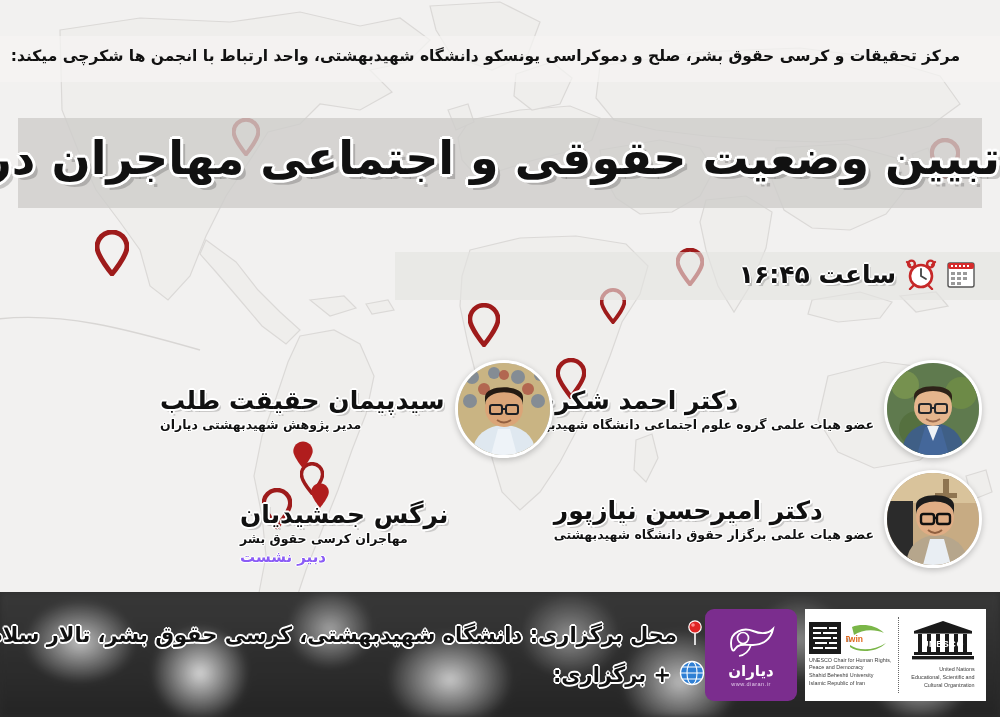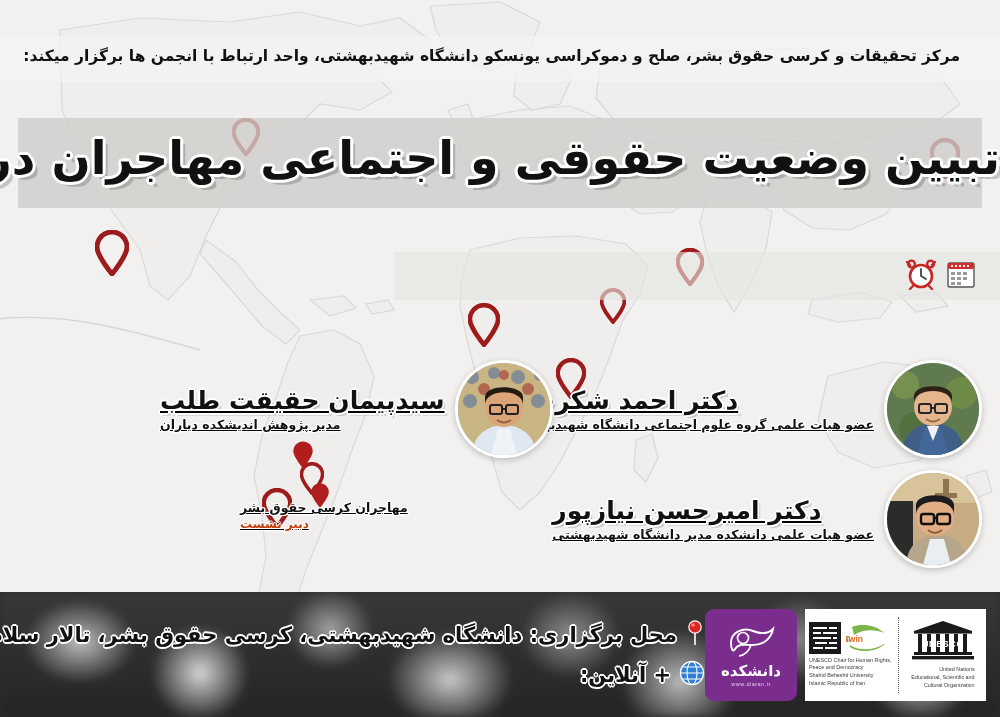--- a/index.html
+++ b/index.html
@@ -136,21 +136,20 @@
   .dt-icon { display: flex; align-items: center; }
 
   
   .speaker {
     position: absolute;
     z-index: 6;
     display: flex;
     align-items: center;
     direction: rtl;
     gap: 10px;
-    text-decoration: underline;
   }
   .sp-photo {
     width: 92px;
     height: 92px;
     border-radius: 50%;
     border: 3px solid #ffffff;
     box-shadow: 0 2px 6px rgba(0,0,0,0.22);
     overflow: hidden;
     flex: none;
     background: #bdbdbd;
@@ -181,23 +180,23 @@
     color: #111111;
     letter-spacing: -0.3px;
     white-space: nowrap;
     text-shadow:
       -1.3px 0 0 #fff, 1.3px 0 0 #fff,
       0 -1.3px 0 #fff, 0 1.3px 0 #fff,
       -1px -1px 0 #fff, 1px -1px 0 #fff,
       -1px 1px 0 #fff, 1px 1px 0 #fff;
   }
   .sp-note {
-    font-size: 12px;
-    font-weight: bold;
-    color: #c2410c;
+    font-size: 15px;
+    font-weight: bold;
+    color: #8b5cf6;
     letter-spacing: -0.3px;
     white-space: nowrap;
     text-shadow:
       -1.2px 0 0 #fff, 1.2px 0 0 #fff,
       0 -1.2px 0 #fff, 0 1.2px 0 #fff;
   }
   .sp-texts.align-end { align-items: flex-end; }
 
   
   .footer {
@@ -446,21 +445,21 @@
         <path d="M17 2 C8.7 2 2 8.7 2 17 C2 26 17 44 17 44 C17 44 32 26 32 17 C32 8.7 25.3 2 17 2 Z" fill="#b01d1d"></path>
       </svg>
   </div>
   <div class="pin" style="left:310px; top:482px;">
     <svg width="20" height="27" viewBox="0 0 34 46">
         <path d="M17 2 C8.7 2 2 8.7 2 17 C2 26 17 44 17 44 C17 44 32 26 32 17 C32 8.7 25.3 2 17 2 Z" fill="#b01d1d"></path>
       </svg>
   </div>
 
   <div class="header-strip"></div>
-  <div class="header-text">مرکز تحقیقات و کرسی حقوق بشر، صلح و دموکراسی یونسکو دانشگاه شهیدبهشتی، واحد ارتباط با انجمن ها برگزار میکند:</div>
+  <div class="header-text">مرکز تحقیقات و کرسی حقوق بشر، صلح و دموکراسی یونسکو دانشگاه شهیدبهشتی، واحد ارتباط با انجمن ها شکرچی میکند:</div>
 
   <div class="title-band"></div>
   <div class="title-text">تبیین وضعیت حقوقی و اجتماعی مهاجران در ایران</div>
 
   <div class="datetime-band"></div>
   <div class="datetime-row">
     <span class="dt-icon">
       <svg width="30" height="30" viewBox="0 0 30 30">
         <rect x="2" y="4" width="26" height="24" rx="2" fill="#ffffff" stroke="#555" stroke-width="1.4"></rect>
         <rect x="2" y="4" width="26" height="6" rx="2" fill="#d62b2b"></rect>
@@ -486,20 +485,21 @@
     <span class="dt-icon">
       <svg width="32" height="32" viewBox="0 0 32 32">
         <path d="M5 7 L2 4 M27 7 L30 4" stroke="#c62828" stroke-width="2.4" fill="none" stroke-linecap="round"></path>
         <circle cx="6.5" cy="6" r="3.4" fill="none" stroke="#c62828" stroke-width="2.4"></circle>
         <circle cx="25.5" cy="6" r="3.4" fill="none" stroke="#c62828" stroke-width="2.4"></circle>
         <circle cx="16" cy="18" r="11" fill="#ffffff" stroke="#c62828" stroke-width="2.6"></circle>
         <path d="M16 11 L16 18 L21 21" stroke="#444" stroke-width="1.8" fill="none" stroke-linecap="round"></path>
         <path d="M8 28 L5 31 M24 28 L27 31" stroke="#c62828" stroke-width="2.4" stroke-linecap="round"></path>
       </svg>
     </span>
+    <span class="dt-txt">ساعت ۱۶:۴۵</span>
   </div>
 
   <div class="speaker" style="right:18px; top:360px;">
     <div class="sp-photo">
       <svg viewBox="0 0 92 92">
         <rect width="92" height="92" fill="#5f7a4e"></rect>
         <circle cx="18" cy="22" r="14" fill="#76914f"></circle>
           <circle cx="74" cy="30" r="16" fill="#6d8a47"></circle>
         <circle cx="30" cy="66" r="18" fill="#55703f"></circle>
         <ellipse cx="46" cy="86" rx="30" ry="26" fill="#3f5f86"></ellipse>
@@ -541,21 +541,21 @@
         <circle cx="46" cy="45" r="19" fill="#dba578"></circle>
         <path d="M27 42 C27 25 65 25 65 42 L65 34 C65 21 27 21 27 34 Z" fill="#241a12"></path>
         <rect x="32" y="42" width="12" height="9" rx="2.2" fill="none" stroke="#1d1f24" stroke-width="2"></rect>
         <rect x="48" y="42" width="12" height="9" rx="2.2" fill="none" stroke="#1d1f24" stroke-width="2"></rect>
         <path d="M44 46 L48 46" stroke="#1d1f24" stroke-width="2"></path>
         <path d="M39 57 Q46 62 53 57" stroke="#946040" stroke-width="1.8" fill="none"></path>
       </svg>
     </div>
     <div class="sp-texts align-end">
       <div class="sp-name">سیدپیمان حقیقت طلب</div>
-      <div class="sp-role">مدیر پژوهش اندیشکده دیاران</div>
+      <div class="sp-role">مدیر پژوهش شهیدبهشتی دیاران</div>
     </div>
   </div>
 
   <div class="speaker" style="right:18px; top:470px;">
     <div class="sp-photo">
       <svg viewBox="0 0 92 92">
         <rect width="92" height="92" fill="#c7ab83"></rect>
         <rect x="0" y="0" width="92" height="30" fill="#d9c39b"></rect>
         <rect x="56" y="6" width="6" height="42" fill="#8e7450"></rect>
         <rect x="48" y="20" width="22" height="5" fill="#8e7450"></rect>
@@ -565,26 +565,27 @@
         <circle cx="48" cy="44" r="19" fill="#e0ad85"></circle>
         <path d="M29 42 C29 24 67 24 67 42 L67 32 C67 19 29 19 29 32 Z" fill="#1c1c1c"></path>
         <rect x="34" y="41" width="13" height="10" rx="2.4" fill="none" stroke="#111" stroke-width="2.4"></rect>
         <rect x="50" y="41" width="13" height="10" rx="2.4" fill="none" stroke="#111" stroke-width="2.4"></rect>
         <path d="M47 45 L50 45" stroke="#111" stroke-width="2.4"></path>
         <path d="M41 57 Q48 63 55 57" stroke="#8f5f3f" stroke-width="2" fill="none"></path>
       </svg>
     </div>
     <div class="sp-texts align-end">
       <div class="sp-name">دکتر امیرحسن نیازپور</div>
-      <div class="sp-role">عضو هیات علمی دانشکده مدیر دانشگاه شهیدبهشتی</div>
+      <div class="sp-role">عضو هیات علمی برگزار حقوق دانشگاه شهیدبهشتی</div>
     </div>
   </div>
 
   <div class="speaker" style="left:240px; top:500px;">
     <div class="sp-texts align-end">
+      <div class="sp-name">نرگس جمشیدیان</div>
       <div class="sp-role">مهاجران کرسی حقوق بشر</div>
       <div class="sp-note">دبیر نشست</div>
     </div>
   </div>
 
   <div class="footer">
     <div class="footer-photo"></div>
     <div class="footer-inner">
 
       <div class="logo-group">
@@ -635,21 +636,21 @@
             <div class="uni-caption">UNESCO Chair for Human Rights,<br>Peace and Democracy<br>Shahid Beheshti University<br>Islamic Republic of Iran</div>
           </div>
         </div>
 
         <div class="diaran-card">
           <svg width="56" height="38" viewBox="0 0 56 38">
             <path d="M8 20 C8 9 20 4 30 8 C40 12 46 10 50 6 C48 16 40 22 30 22 C22 22 16 20 12 26 C10 30 8 26 8 20 Z" fill="none" stroke="#ffffff" stroke-width="1.9"></path>
             <circle cx="20" cy="15" r="5.5" fill="none" stroke="#ffffff" stroke-width="1.7"></circle>
             <path d="M28 22 C26 28 22 32 16 33" fill="none" stroke="#ffffff" stroke-width="1.7"></path>
           </svg>
-          <div class="diaran-name">دانشکده</div>
+          <div class="diaran-name">دیاران</div>
           <div class="diaran-url">www.diaran.ir</div>
         </div>
       </div>
 
       <div class="footer-info">
         <div class="fi-row">
           <span>
             <svg width="20" height="26" viewBox="0 0 20 26">
               <path d="M10 25 L10 12" stroke="#ffffff" stroke-width="1.6"></path>
               <circle cx="10" cy="7" r="6.2" fill="#e02424" stroke="#ffffff" stroke-width="1.2"></circle>
@@ -659,20 +660,20 @@
           <span class="fi-txt">محل برگزاری: دانشگاه شهیدبهشتی، کرسی حقوق بشر، تالار سلام</span>
         </div>
         <div class="fi-row">
           <span>
             <svg width="26" height="26" viewBox="0 0 26 26">
               <circle cx="13" cy="13" r="11.5" fill="#2f7fd4" stroke="#ffffff" stroke-width="1.4"></circle>
               <ellipse cx="13" cy="13" rx="5" ry="11.5" fill="none" stroke="#ffffff" stroke-width="1.1"></ellipse>
               <path d="M1.5 13 L24.5 13 M3.4 7 L22.6 7 M3.4 19 L22.6 19" stroke="#ffffff" stroke-width="1.1"></path>
             </svg>
           </span>
-          <span class="fi-txt">+ آنلاین:</span>
+          <span class="fi-txt">+ برگزاری:</span>
         </div>
       </div>
 
     </div>
   </div>
 
 </div>
 
 </body></html>

